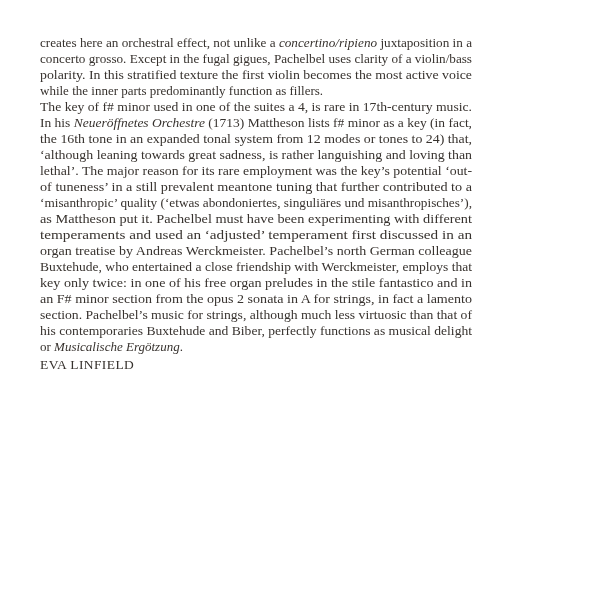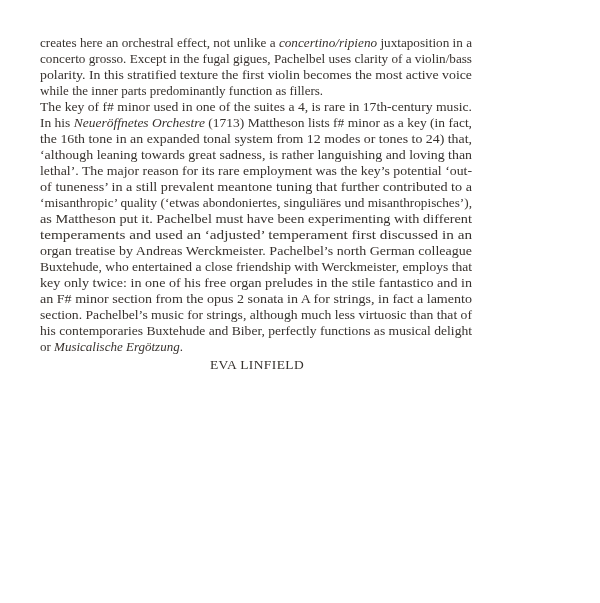--- a/index.html
+++ b/index.html
@@ -21,21 +21,21 @@
   .body-text text {
     font-family: "Liberation Serif", serif;
     font-size: 13px;
     fill: var(--ink, #37322e);
   }
   .signature {
     position: absolute;
     left: 40px;
     top: 357px;
     width: 434px;
-    text-align: center;
+    text-align: left;
     font-size: 13.5px;
     letter-spacing: 0.4px;
     color: var(--ink, #37322e);
   }
   .page-number {
     position: absolute;
     left: 480px;
     top: 563px;
     font-size: 14.5px;
     color: #4e4a47;

